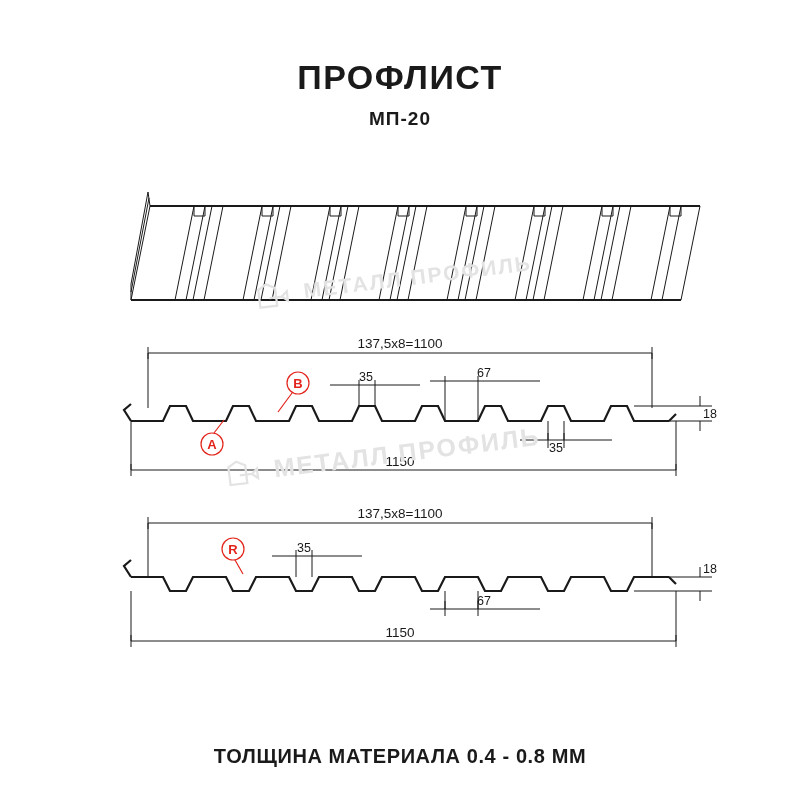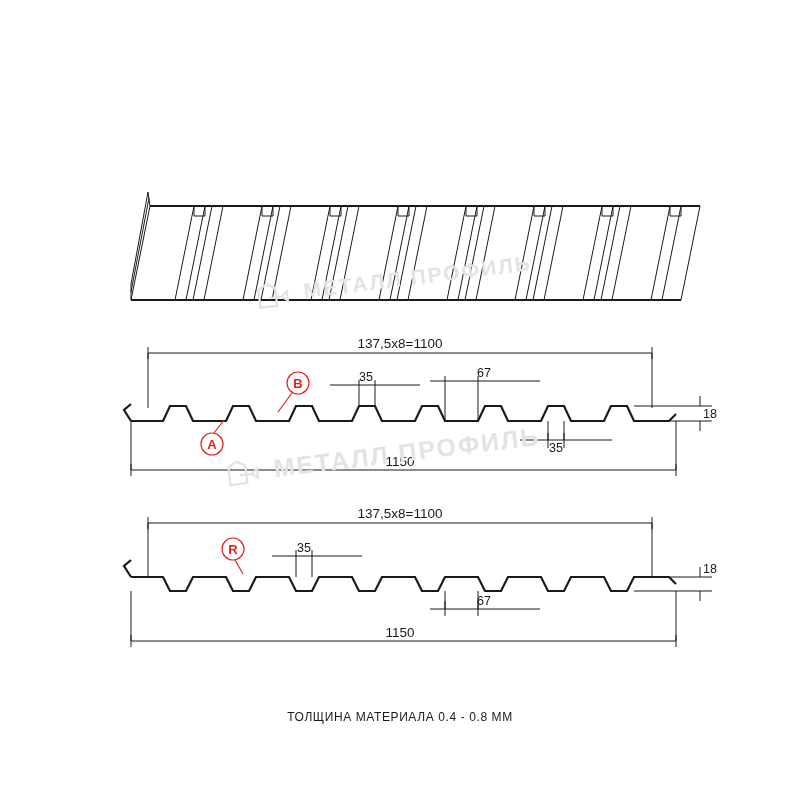--- a/index.html
+++ b/index.html
@@ -68,32 +68,36 @@
     font-family:"Liberation Sans", sans-serif;
     font-size:13px;
     font-weight:bold;
     fill:#e2241b;
     text-anchor:middle;
   }
 
   
   .footer {
     position:absolute;
-    left:0; right:0; top:710px;
+    left:0; right:0; top:745px;
     text-align:center;
-    font-size:12px;
-    font-weight:normal;
+    font-size:20px;
+    font-weight:bold;
     letter-spacing:0.6px;
   }
 </style>
 </head>
 <body>
 
 <div id="root">
 
+  <div class="header">
+    <div class="title">ПРОФЛИСТ</div>
+    <div class="subtitle">МП-20</div>
+  </div>
 
   <svg class="drawing" width="800" height="800" viewBox="0 0 800 800">
 
     <g>
 
       <path class="profile" d="M131,300 L681,300"></path>
 
       <path class="profile" d="M150,206 L700,206"></path>
 
       <path class="thin" d="M131,300 L150,206"></path>

